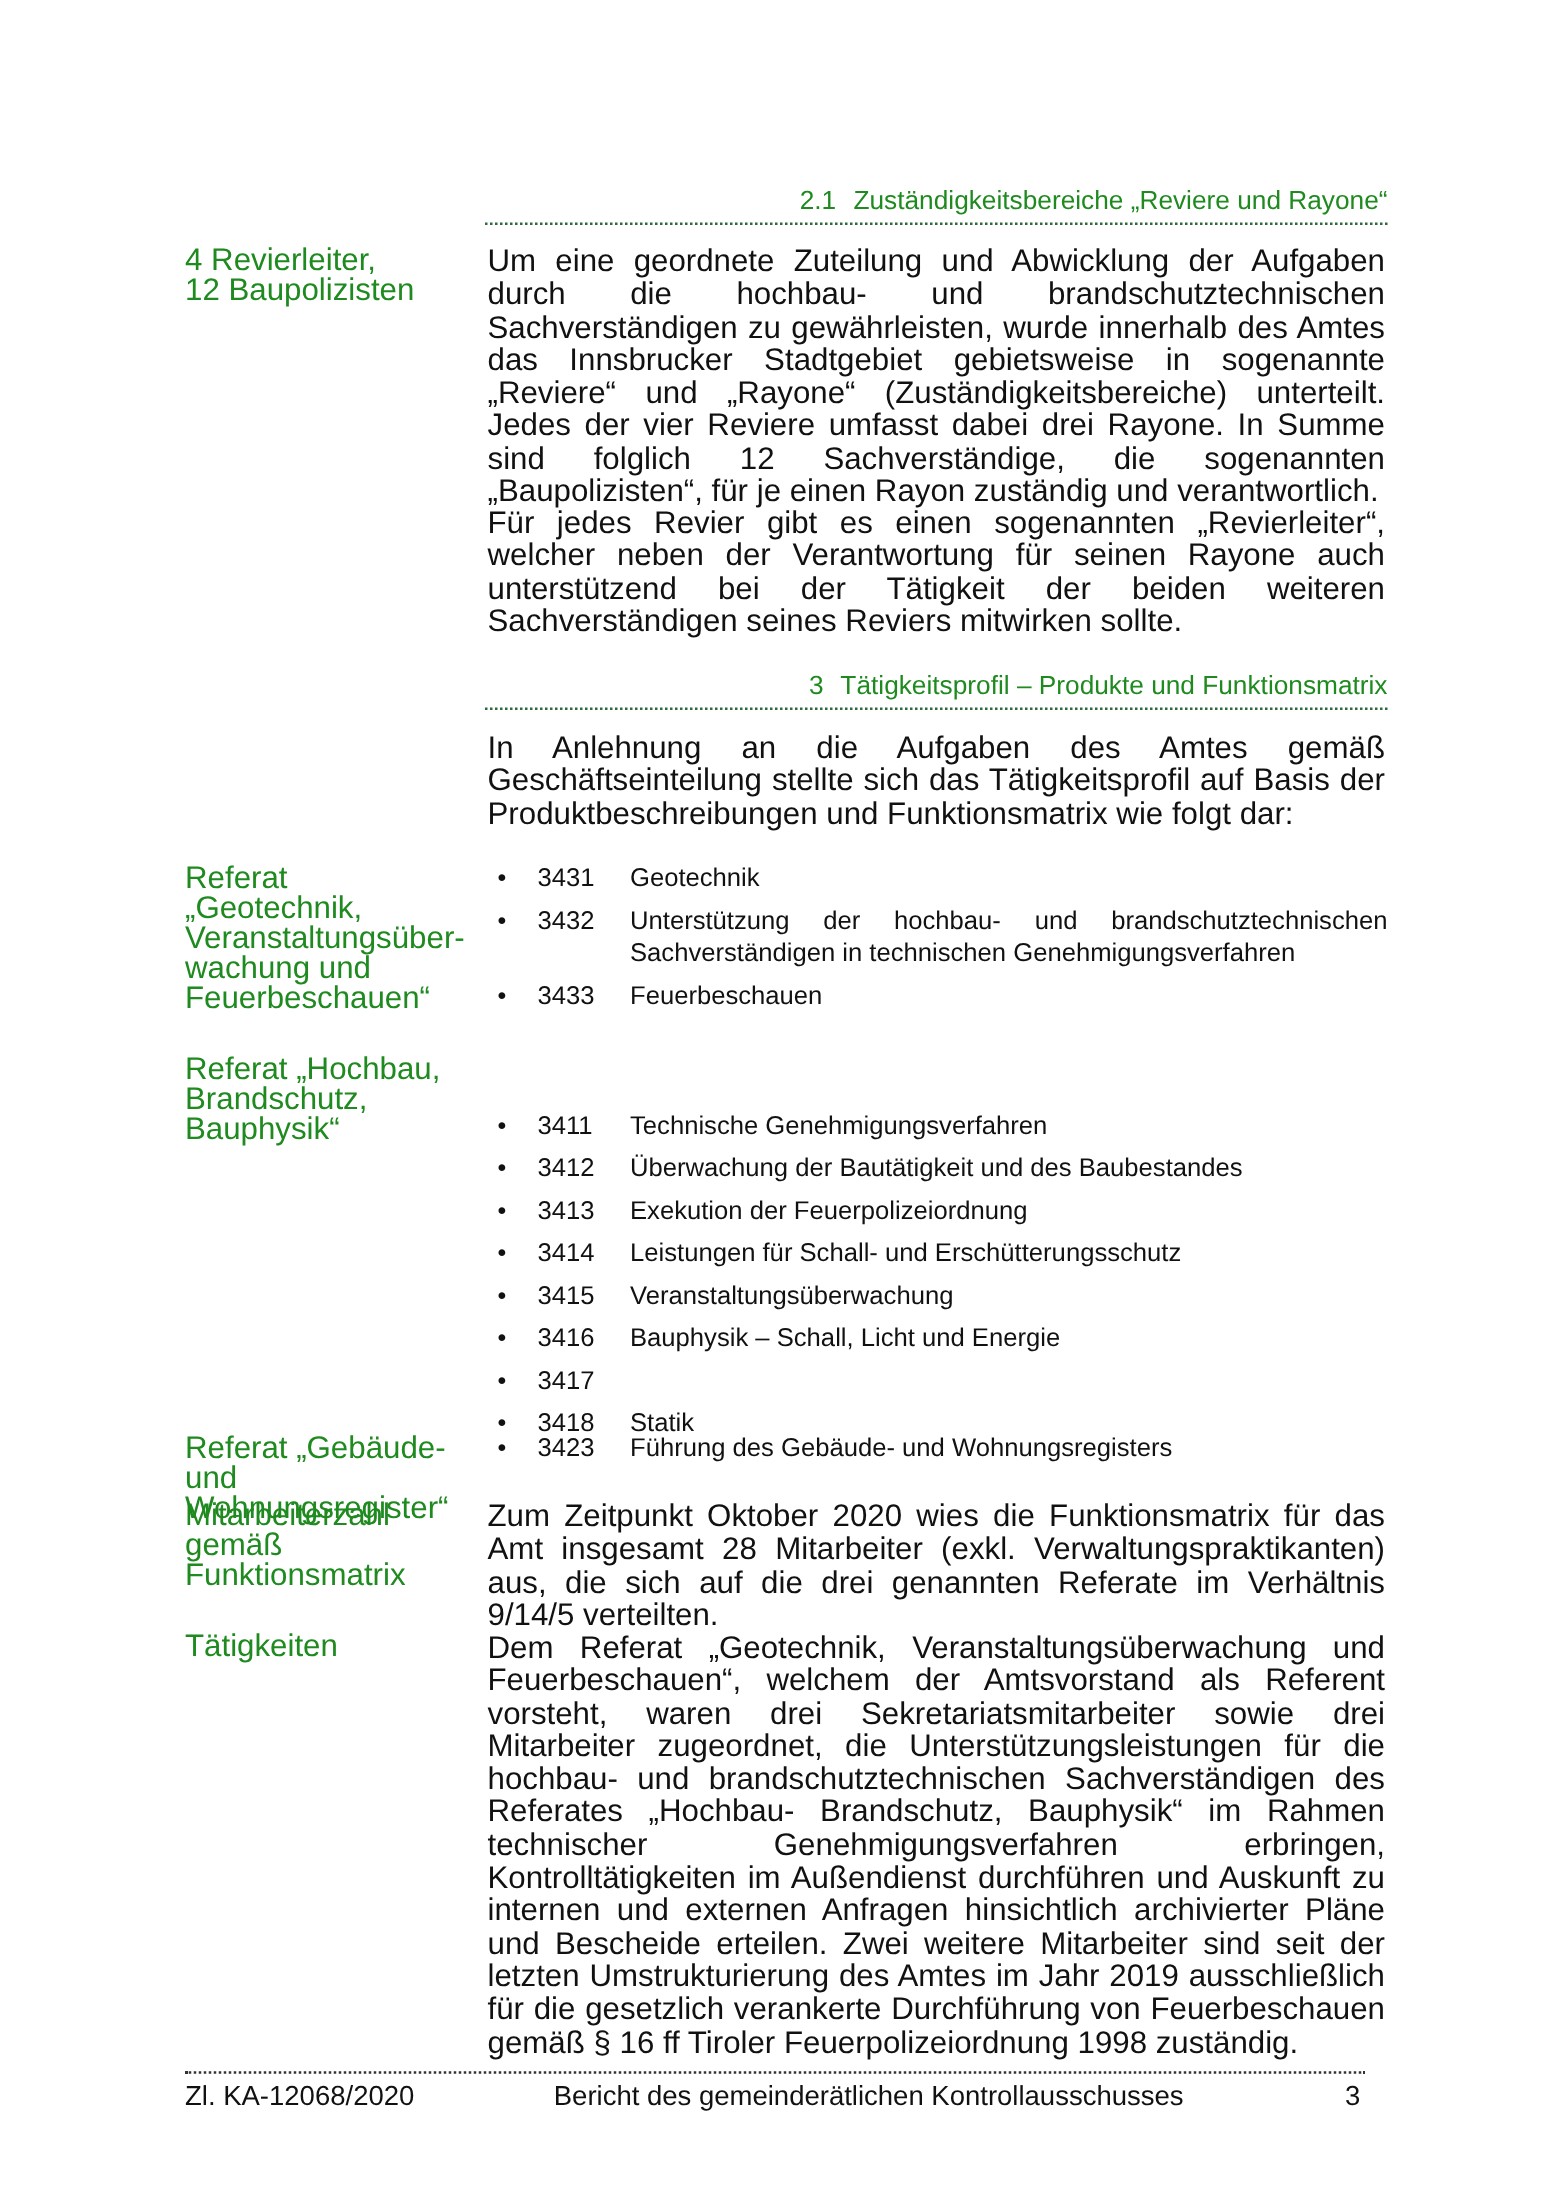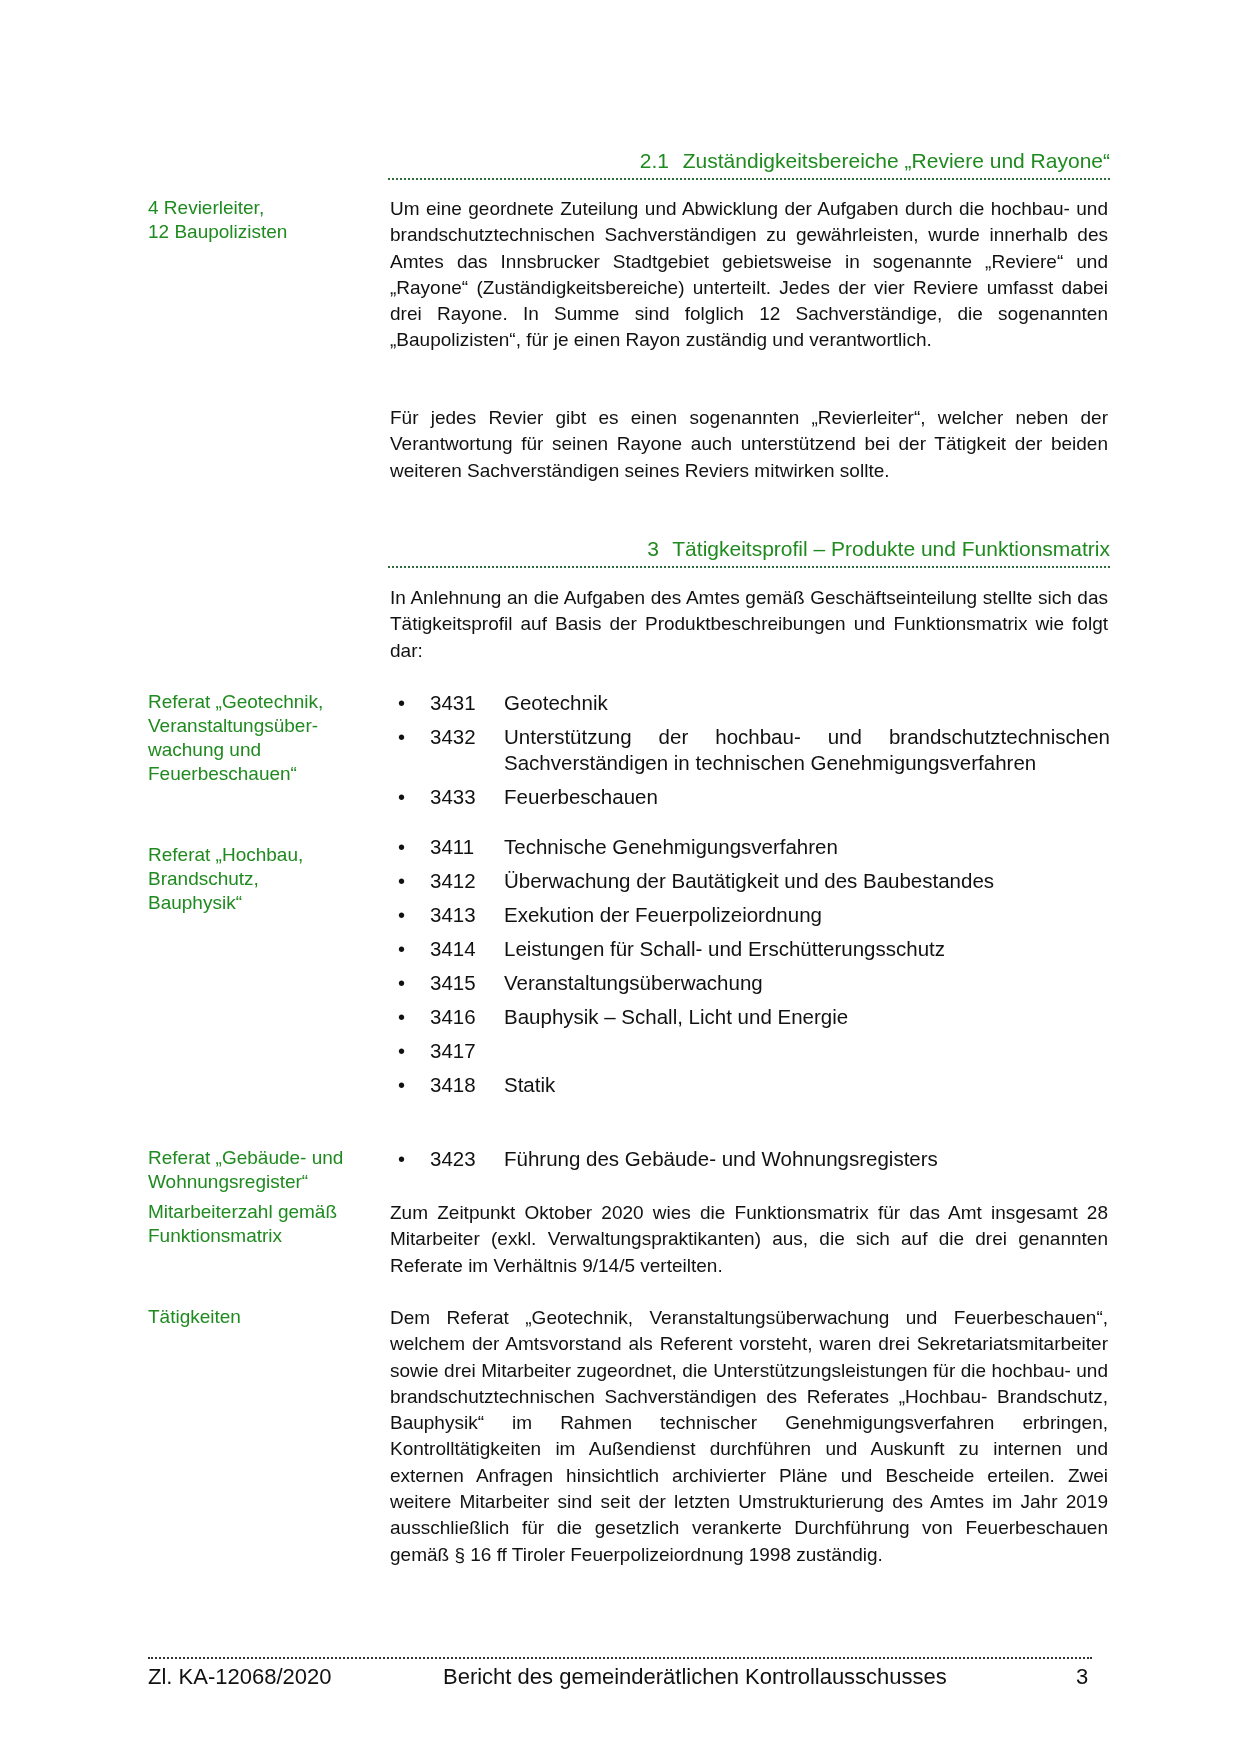--- a/index.html
+++ b/index.html
@@ -4,23 +4,23 @@
 <style>
   html, body { margin: 0; padding: 0; background: #ffffff; }
   body { width: 1241px; height: 1754px; position: relative; overflow: hidden;
          font-family: "Liberation Sans", sans-serif; color: #111111; }
   .page { position: absolute; left: 0; top: 0; width: 1211px; height: 1754px; }
   .heading { position: absolute; left: 388px; width: 722px; text-align: right;
              font-size: 21px; color: #1f8a1f; line-height: 26px; }
   .heading .num { margin-right: 8px; }
   .rule { position: absolute; left: 388px; width: 722px; height: 0;
           border-top: 2px dotted #2e6b3a; }
-  .margin-note { position: absolute; left: 148px; width: 230px; font-size: 19px;
+  .margin-note { position: absolute; left: 148px; width: 230px; font-size: 25px;
                  line-height: 24px; color: #1f8a1f; }
-  .para { position: absolute; left: 390px; width: 718px; font-size: 19px;
+  .para { position: absolute; left: 390px; width: 718px; font-size: 25px;
           line-height: 26.3px; text-align: justify; }
   .para.last-left { text-align-last: left; }
   .bullets { position: absolute; left: 398px; width: 712px; margin: 0; padding: 0; list-style: none; }
   .bullets li { position: relative; font-size: 20.5px; line-height: 26px;
                 padding-left: 32px; margin-bottom: 8px; display: flex; }
   .bullets li::before { content: "\2022"; position: absolute; left: 0; top: 0; font-size: 20px; }
   .bullets .code { width: 74px; flex: 0 0 74px; }
   .bullets .text { flex: 1; text-align: justify; }
   .footer-rule { position: absolute; left: 148px; width: 944px; top: 1657px;
                  border-top: 2px dotted #333333; }
@@ -72,21 +72,21 @@
         <span class="code">3433</span>
         <span class="text">Feuerbeschauen</span>
       </li>
   </ul>
 
   <div class="margin-note" style="top:843px;">
     <div>Referat „Hochbau,</div>
     <div>Brandschutz,</div>
     <div>Bauphysik“</div>
   </div>
-  <ul class="bullets" style="top:834px;">
+  <ul class="bullets" style="top:888px;">
     <li>
         <span class="code">3411</span>
         <span class="text">Technische Genehmigungsverfahren</span>
       </li>
     <li>
         <span class="code">3412</span>
         <span class="text">Überwachung der Bautätigkeit und des Baubestandes</span>
       </li>
     <li>
         <span class="code">3413</span>

